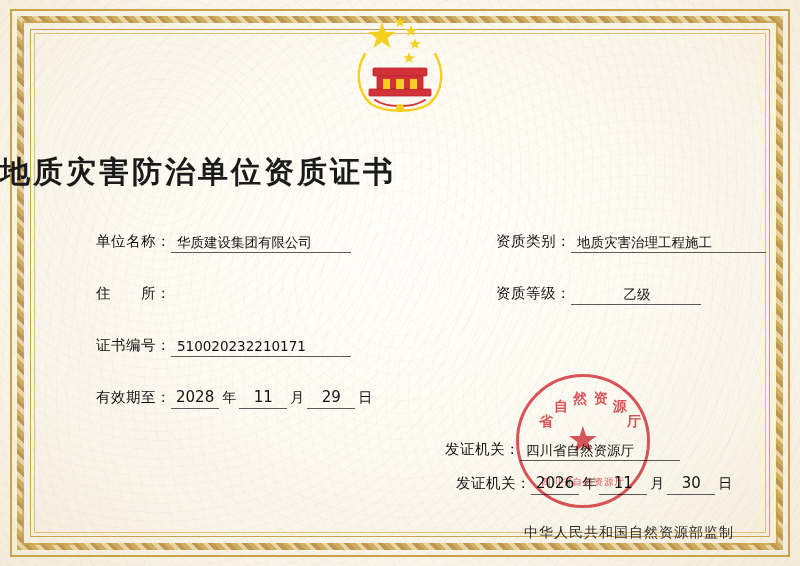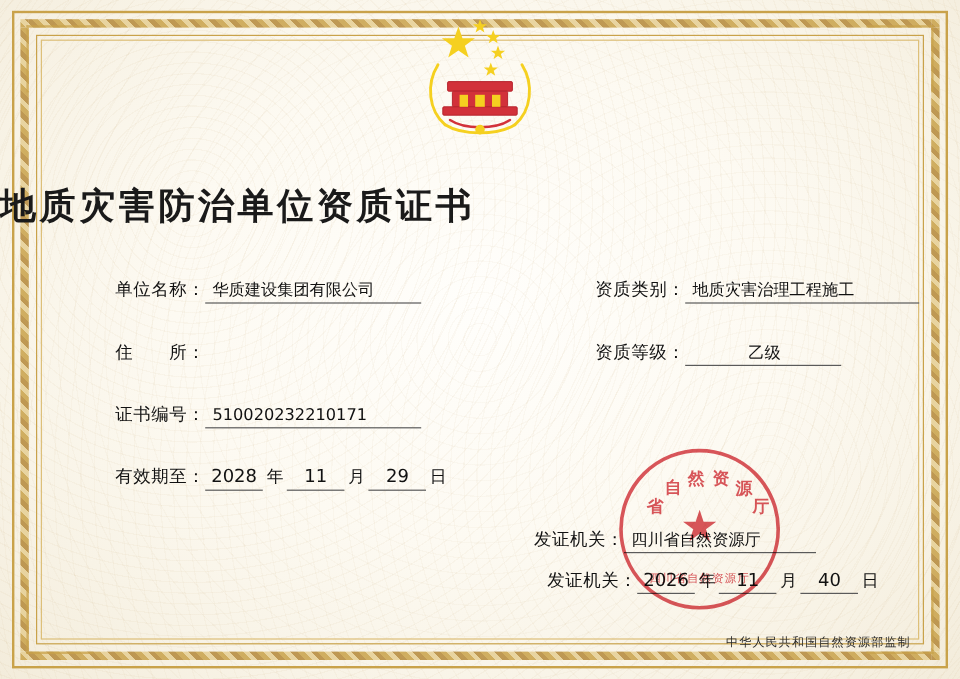--- a/index.html
+++ b/index.html
@@ -198,23 +198,23 @@
     text-align: center;
     font-size: 9.5px;
     color: #d2313a;
     font-family: "DejaVu Serif", "Liberation Serif", serif;
     letter-spacing: 1px;
   }
 
   
   .footer {
     position: absolute;
-    right: 41px;
+    right: 66px;
     bottom: 24px;
-    font-size: 10px;
+    font-size: 14px;
     color: #2b2b2b;
     letter-spacing: 1px;
     font-family: Liberation Serif, serif;
   }
 </style>
 </head>
 <body>
 
 <div class="certificate">
   <div class="guilloche"></div>
@@ -318,21 +318,21 @@
     </div>
 
     <div class="row">
       <div class="field right-col" style="left:360px">
         <span class="label">发证机关：</span>
         <span class="date-row">
           <span class="date-seg">2026</span>
           <span class="date-unit">年</span>
           <span class="date-seg">11</span>
           <span class="date-unit">月</span>
-          <span class="date-seg">40</span>
+          <span class="date-seg">30</span>
           <span class="date-unit">日</span>
         </span>
       </div>
     </div>
 
   </div>
 
   <div class="seal">
     <div class="arc-text">
       <span style="transform: rotate(-58deg) translate(0,-52px) rotate(58deg);">省</span>

